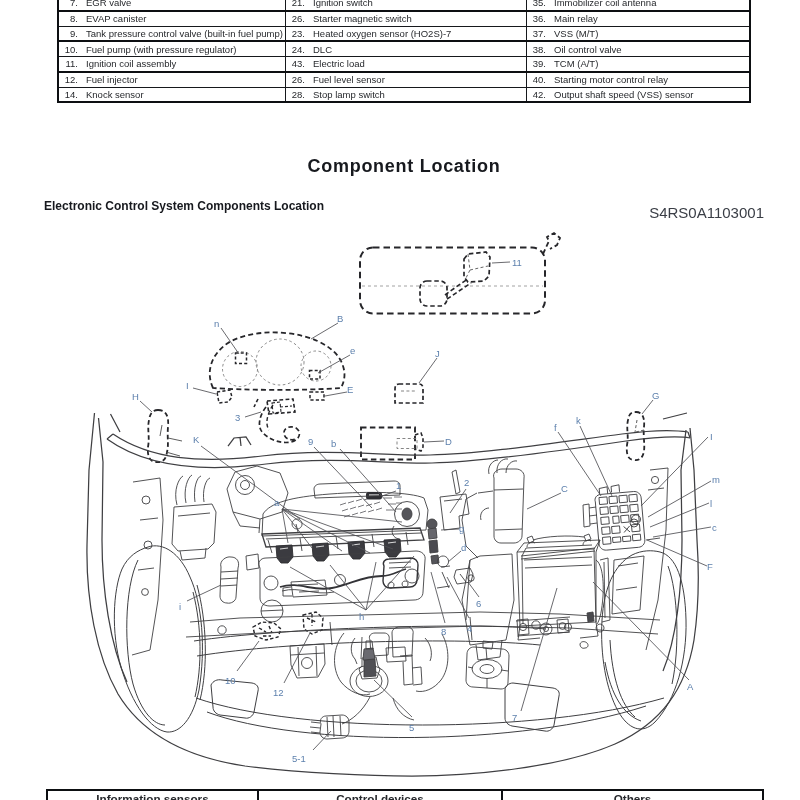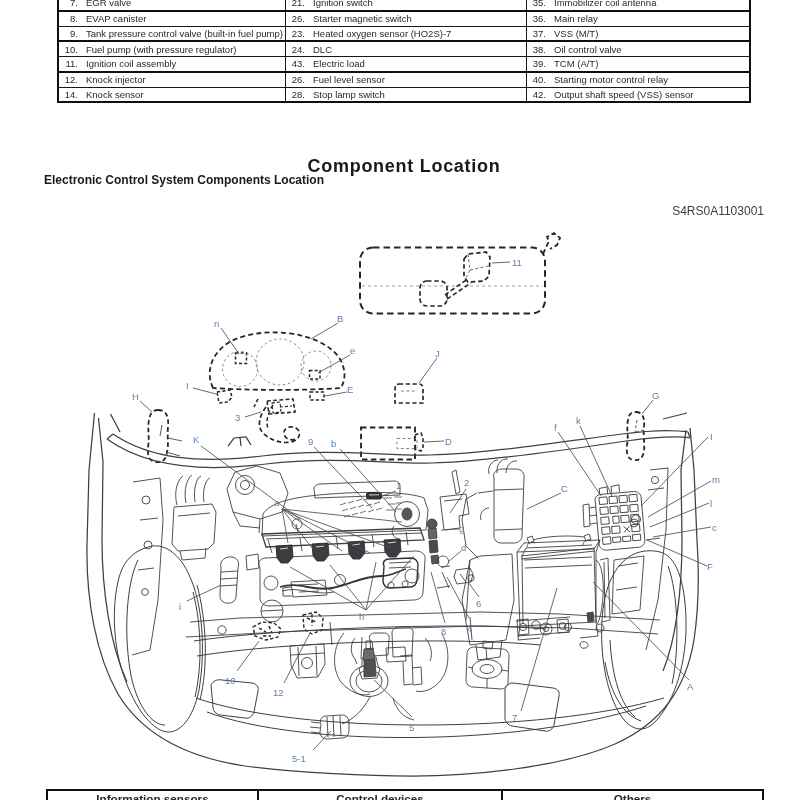--- a/index.html
+++ b/index.html
@@ -5,22 +5,22 @@
   html,body{margin:0;padding:0;}
   body{width:800px;height:800px;background:#fff;font-family:"Liberation Sans",sans-serif;position:relative;overflow:hidden;}
   .ttab{position:absolute;left:57px;top:-5px;width:692px;border-collapse:collapse;table-layout:fixed;}
   .ttab td{border:1.5px solid #16181c;font-size:9.5px;color:#26282c;padding:0;vertical-align:middle;height:13.75px;white-space:nowrap;overflow:hidden;}
   .ttab .num{text-align:right;padding-right:4px;}
   .ttab .nm{padding-left:4px;border-left:none;}
   .ttab td.num{border-right:none;}
   tr.thick td{border-bottom:2.8px solid #0d0f12;}
   .ttab{border-left:2.8px solid #0d0f12;border-right:2.8px solid #0d0f12;}
   .hd1{position:absolute;left:0;top:156px;width:808px;text-align:center;font-size:18px;font-weight:bold;color:#17191e;letter-spacing:0.72px;}
-  .hd2{position:absolute;left:44px;top:173px;font-size:12px;font-weight:bold;color:#17191e;}
-  .code1{position:absolute;right:36px;top:203.5px;font-size:12px;color:#3a3e46;}
+  .hd2{position:absolute;left:44px;top:199px;font-size:12px;font-weight:bold;color:#17191e;}
+  .code1{position:absolute;right:36px;top:203.5px;font-size:15px;color:#3a3e46;}
   .code2{position:absolute;right:38px;top:816px;font-size:8.6px;color:#3a3e46;}
   .btab{position:absolute;left:46px;top:789px;width:716px;border-collapse:collapse;table-layout:fixed;}
   .btab td{border:2.8px solid #0d0f12;font-size:11.7px;font-weight:bold;color:#26282c;text-align:center;height:12px;vertical-align:middle;}
   svg{position:absolute;left:0;top:0;}
   svg text{fill:#5d80ad;font-family:"Liberation Sans",sans-serif;font-size:9.5px;}
 </style>
 </head>
 <body>
 <svg width="800" height="800" viewBox="0 0 800 800" fill="none">
 
@@ -411,21 +411,21 @@
  <tr class="thick">
         <td class="num">11.</td>
         <td class="nm">Ignition coil assembly</td>
         <td class="num">43.</td>
         <td class="nm">Electric load</td>
         <td class="num">39.</td>
         <td class="nm">TCM (A/T)</td>
       </tr>
  <tr>
         <td class="num">12.</td>
-        <td class="nm">Knock injector</td>
+        <td class="nm">Fuel injector</td>
         <td class="num">26.</td>
         <td class="nm">Fuel level sensor</td>
         <td class="num">40.</td>
         <td class="nm">Starting motor control relay</td>
       </tr>
  <tr class="thick">
         <td class="num">14.</td>
         <td class="nm">Knock sensor</td>
         <td class="num">28.</td>
         <td class="nm">Stop lamp switch</td>

